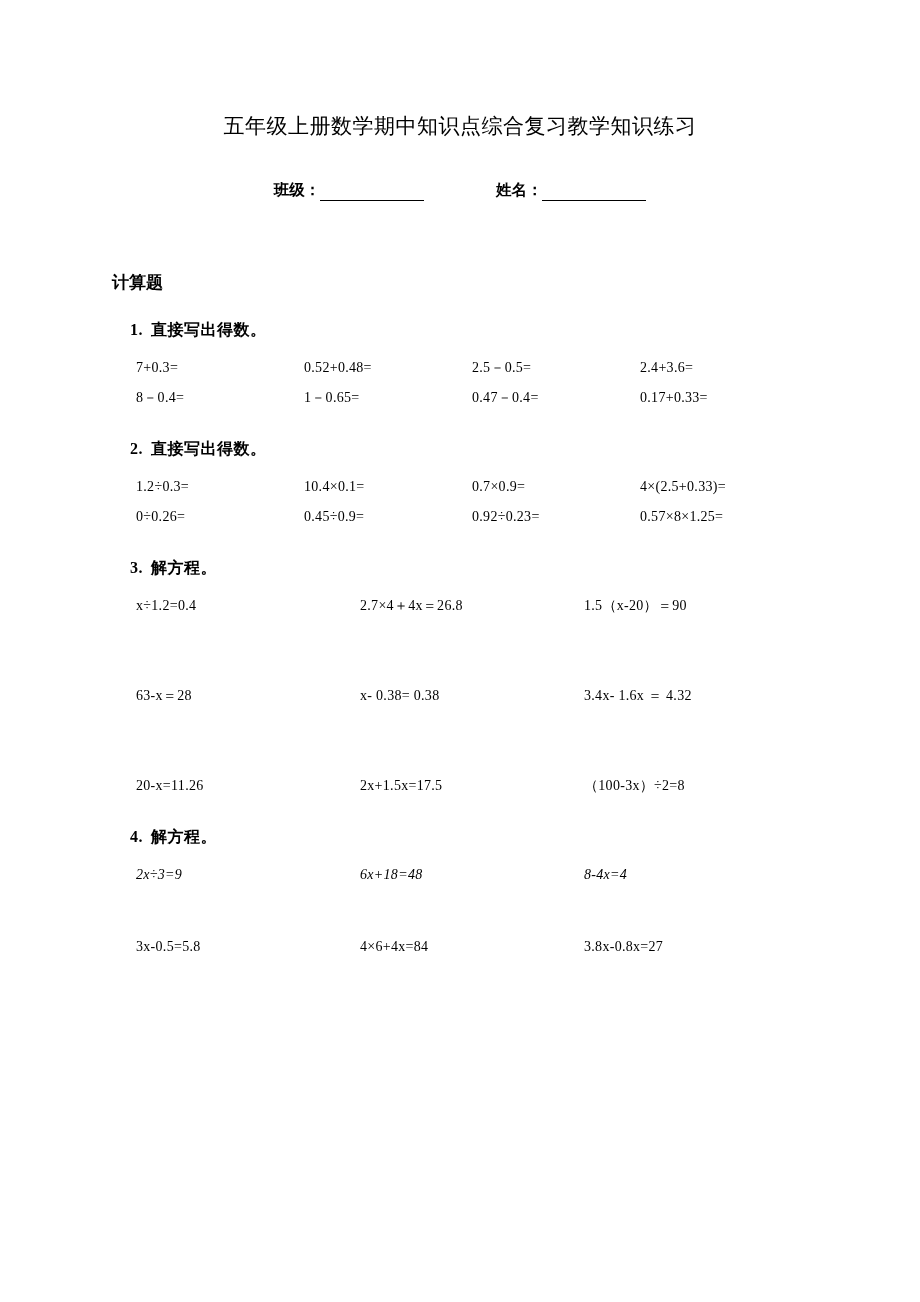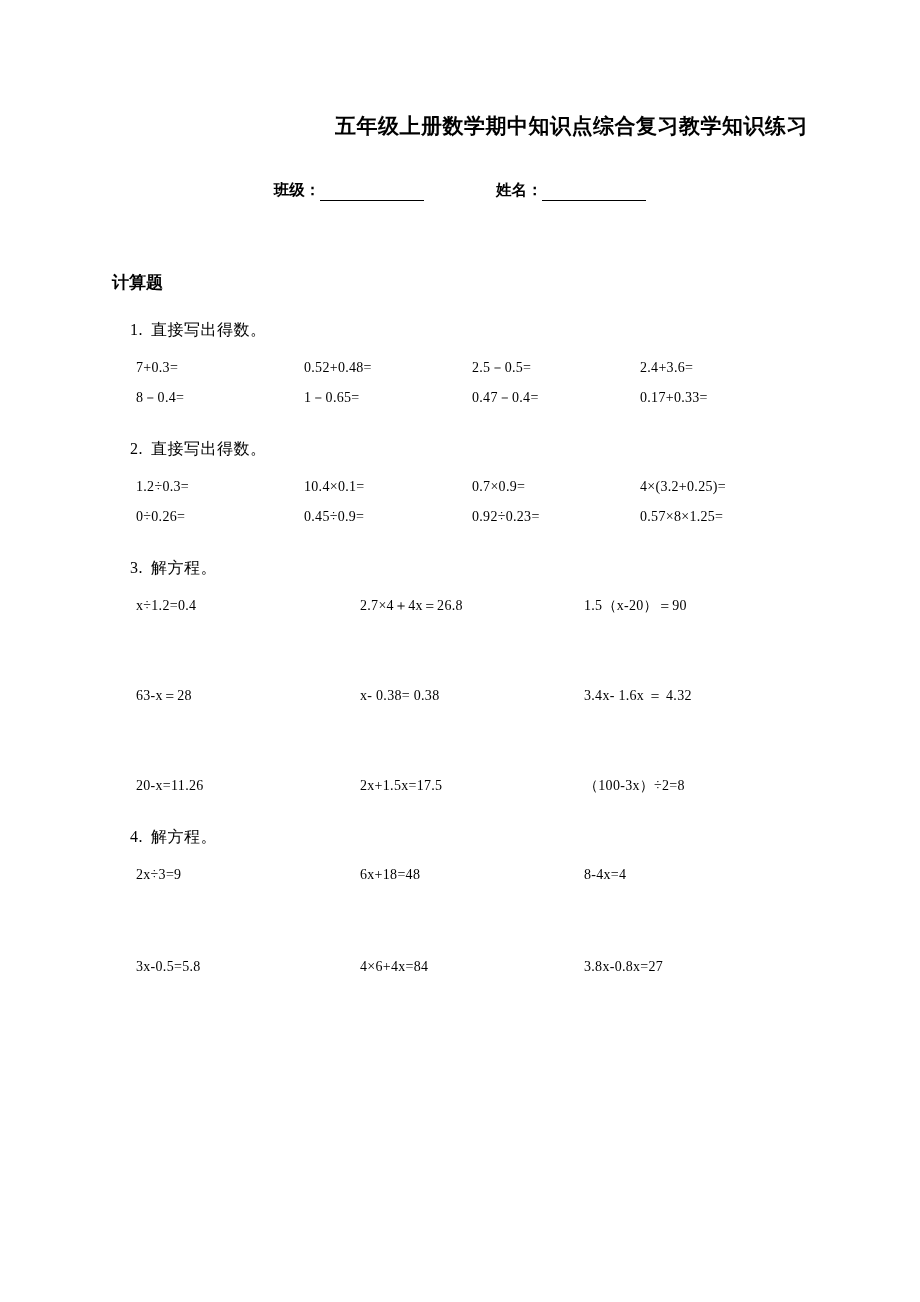--- a/index.html
+++ b/index.html
@@ -16,23 +16,23 @@
     overflow: hidden;
   }
   .page {
     width: 920px;
     height: 1302px;
     box-sizing: border-box;
     padding: 0 112px;
     position: relative;
   }
   .doc-title {
-    text-align: right;
+    text-align: center;
     font-size: 21px;
-    font-weight: bold;
+    font-weight: normal;
     letter-spacing: 0.5px;
     margin-top: 112px;
     font-family: "Liberation Serif", "DejaVu Serif", serif;
   }
   .info-line {
     margin-top: 40px;
     text-align: center;
     font-size: 15.5px;
     font-weight: bold;
   }
@@ -54,21 +54,21 @@
     text-align: left;
     font-size: 17px;
     font-weight: bold;
     margin-top: 70px;
   }
   .q-block {
     margin-top: 26px;
   }
   .q-title {
     font-size: 16px;
-    font-weight: normal;
+    font-weight: bold;
     margin-left: 18px;
     margin-bottom: 12px;
     letter-spacing: 0.5px;
   }
   .q-title .num {
     display: inline-block;
     margin-right: 8px;
   }
   .row {
     display: flex;
@@ -80,21 +80,22 @@
     align-items: center;
   }
   
   .c4 > div { width: 172px; }
   
   .c3 > div { width: 248px; }
   .tall {
     margin-bottom: 60px;
   }
   .tall2 {
-    margin-bottom: 62px;
+    margin-bottom: 42px;
+    font-style: italic;
   }
 </style>
 </head>
 <body>
 
 <div class="page">
 
   <div class="doc-title">五年级上册数学期中知识点综合复习教学知识练习</div>
 
   <div class="info-line">
@@ -128,21 +129,21 @@
   </div>
 
   <div class="q-block">
     <div class="q-title">
       <span class="num">2.</span><span>直接写出得数。</span>
     </div>
     <div class="row c4">
       <div>1.2÷0.3=</div>
       <div>10.4×0.1=</div>
       <div>0.7×0.9=</div>
-      <div>4×(3.2+0.25)=</div>
+      <div>4×(2.5+0.33)=</div>
     </div>
     <div class="row c4">
       <div>0÷0.26=</div>
       <div>0.45÷0.9=</div>
       <div>0.92÷0.23=</div>
       <div>0.57×8×1.25=</div>
     </div>
   </div>
 
   <div class="q-block">

